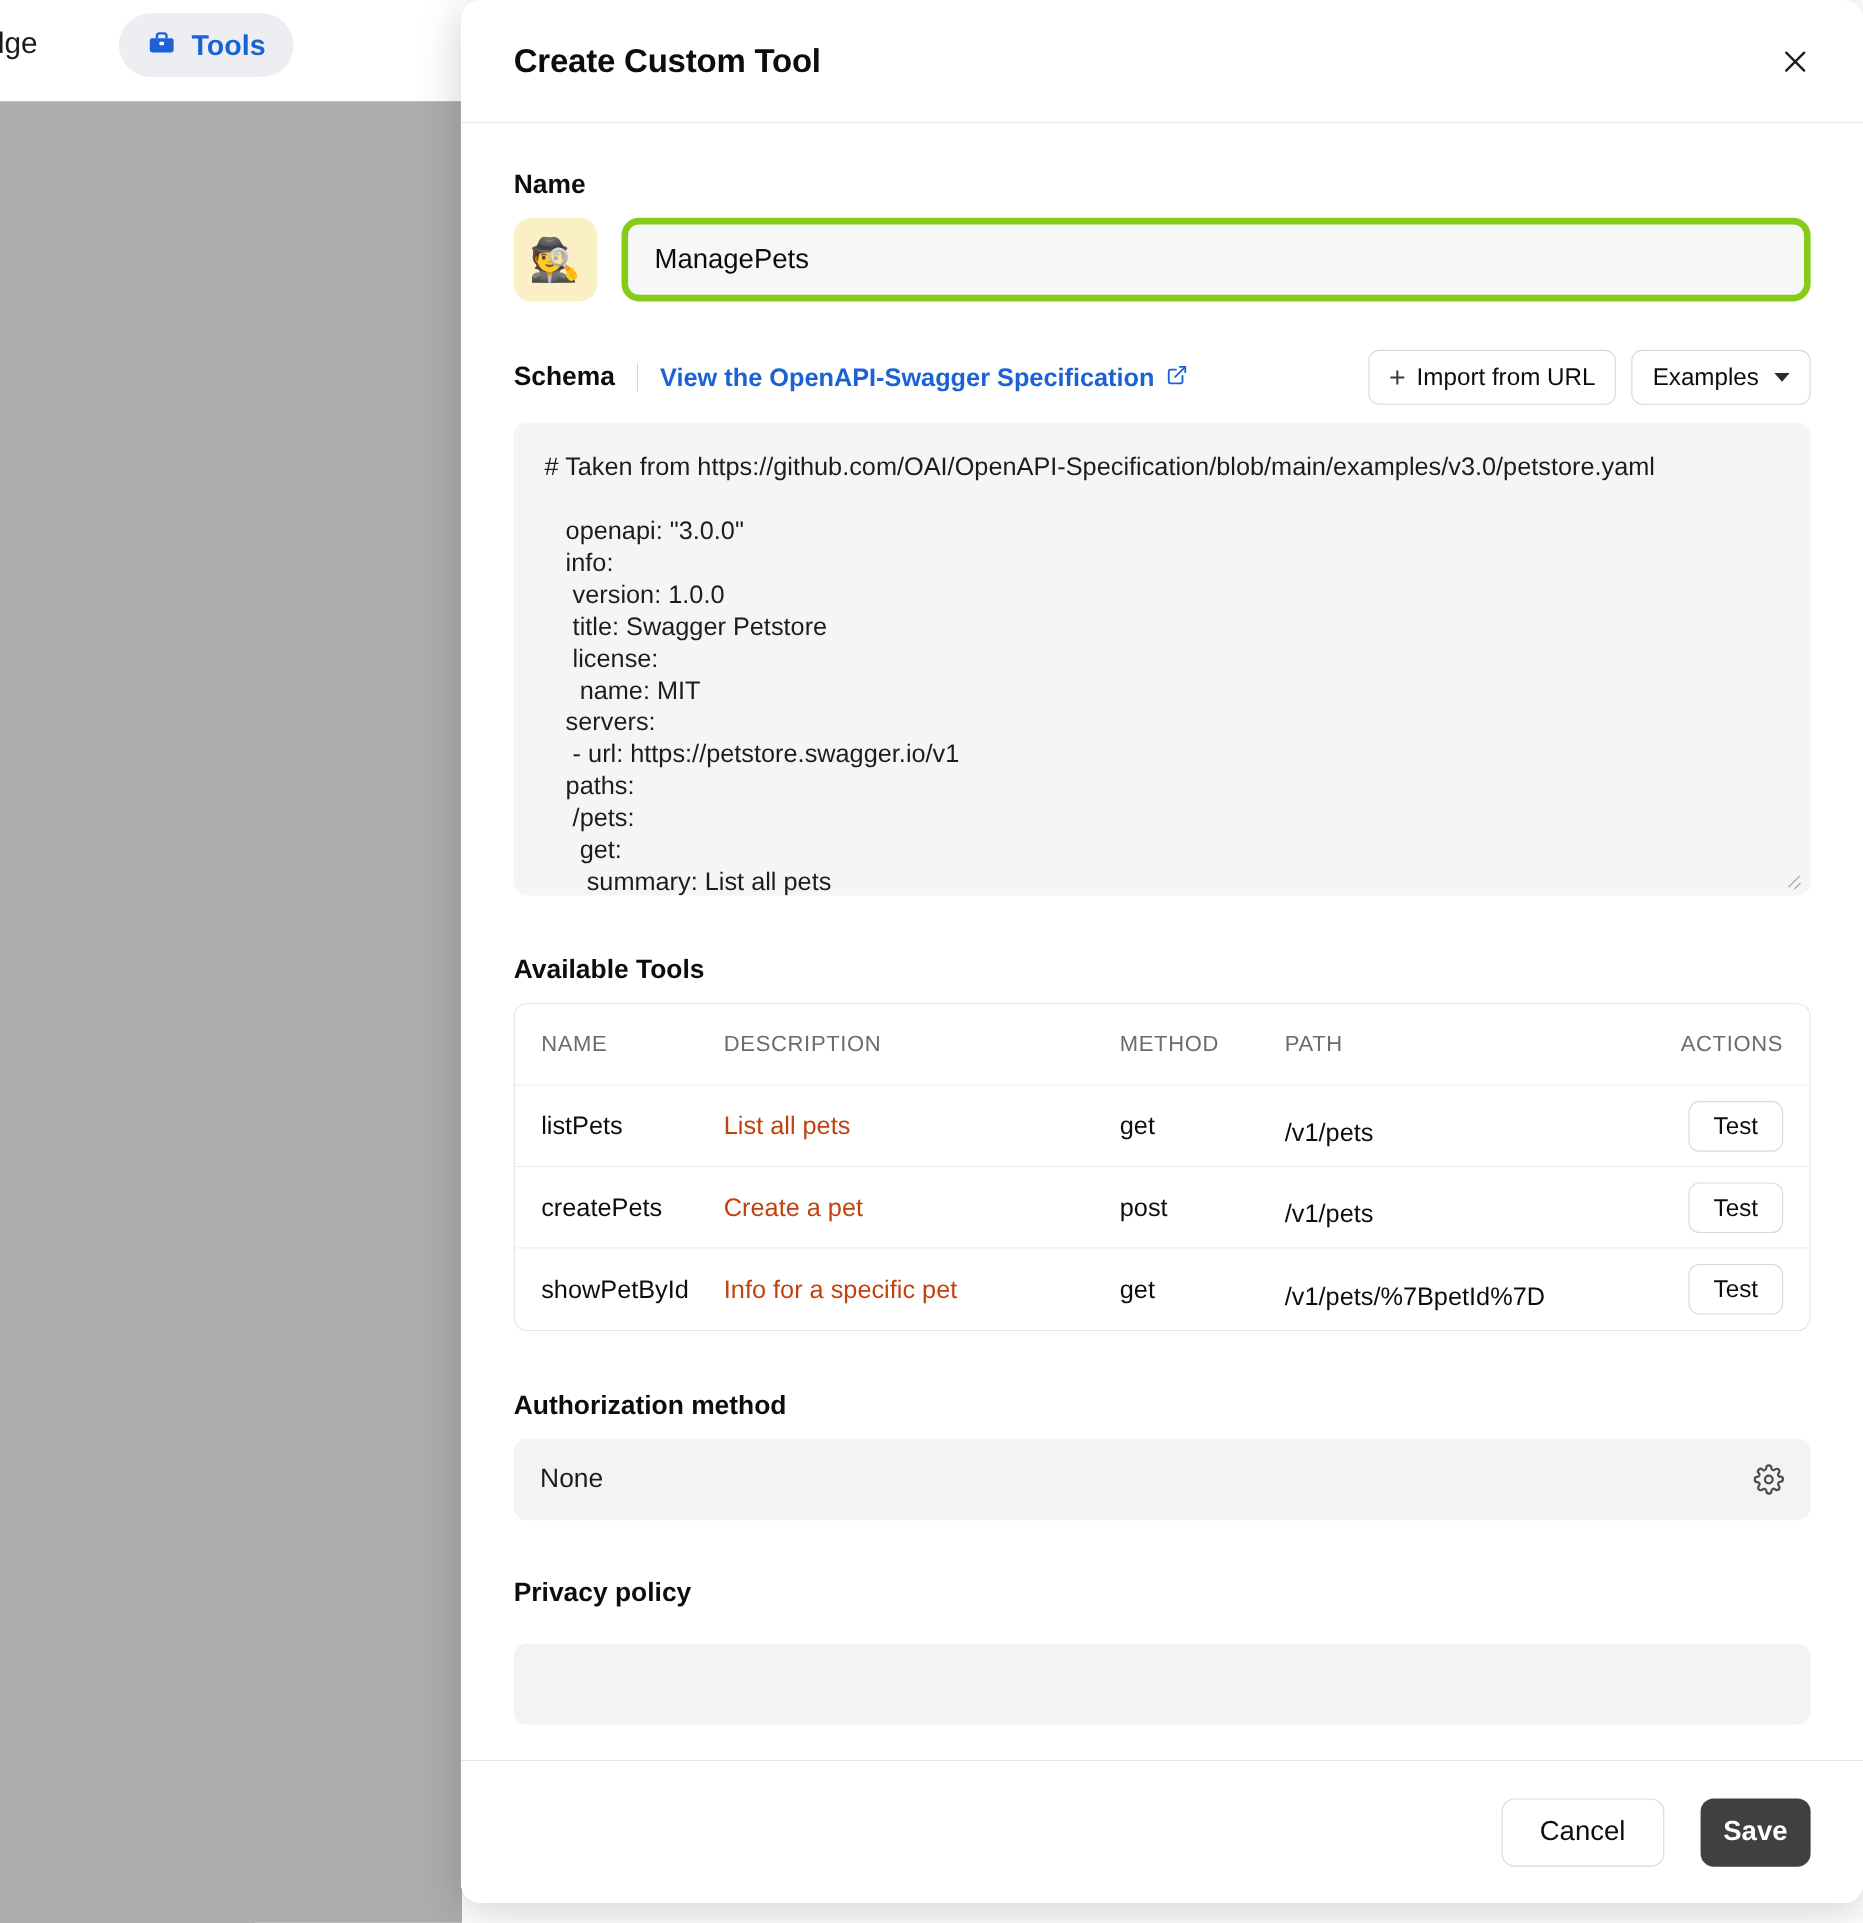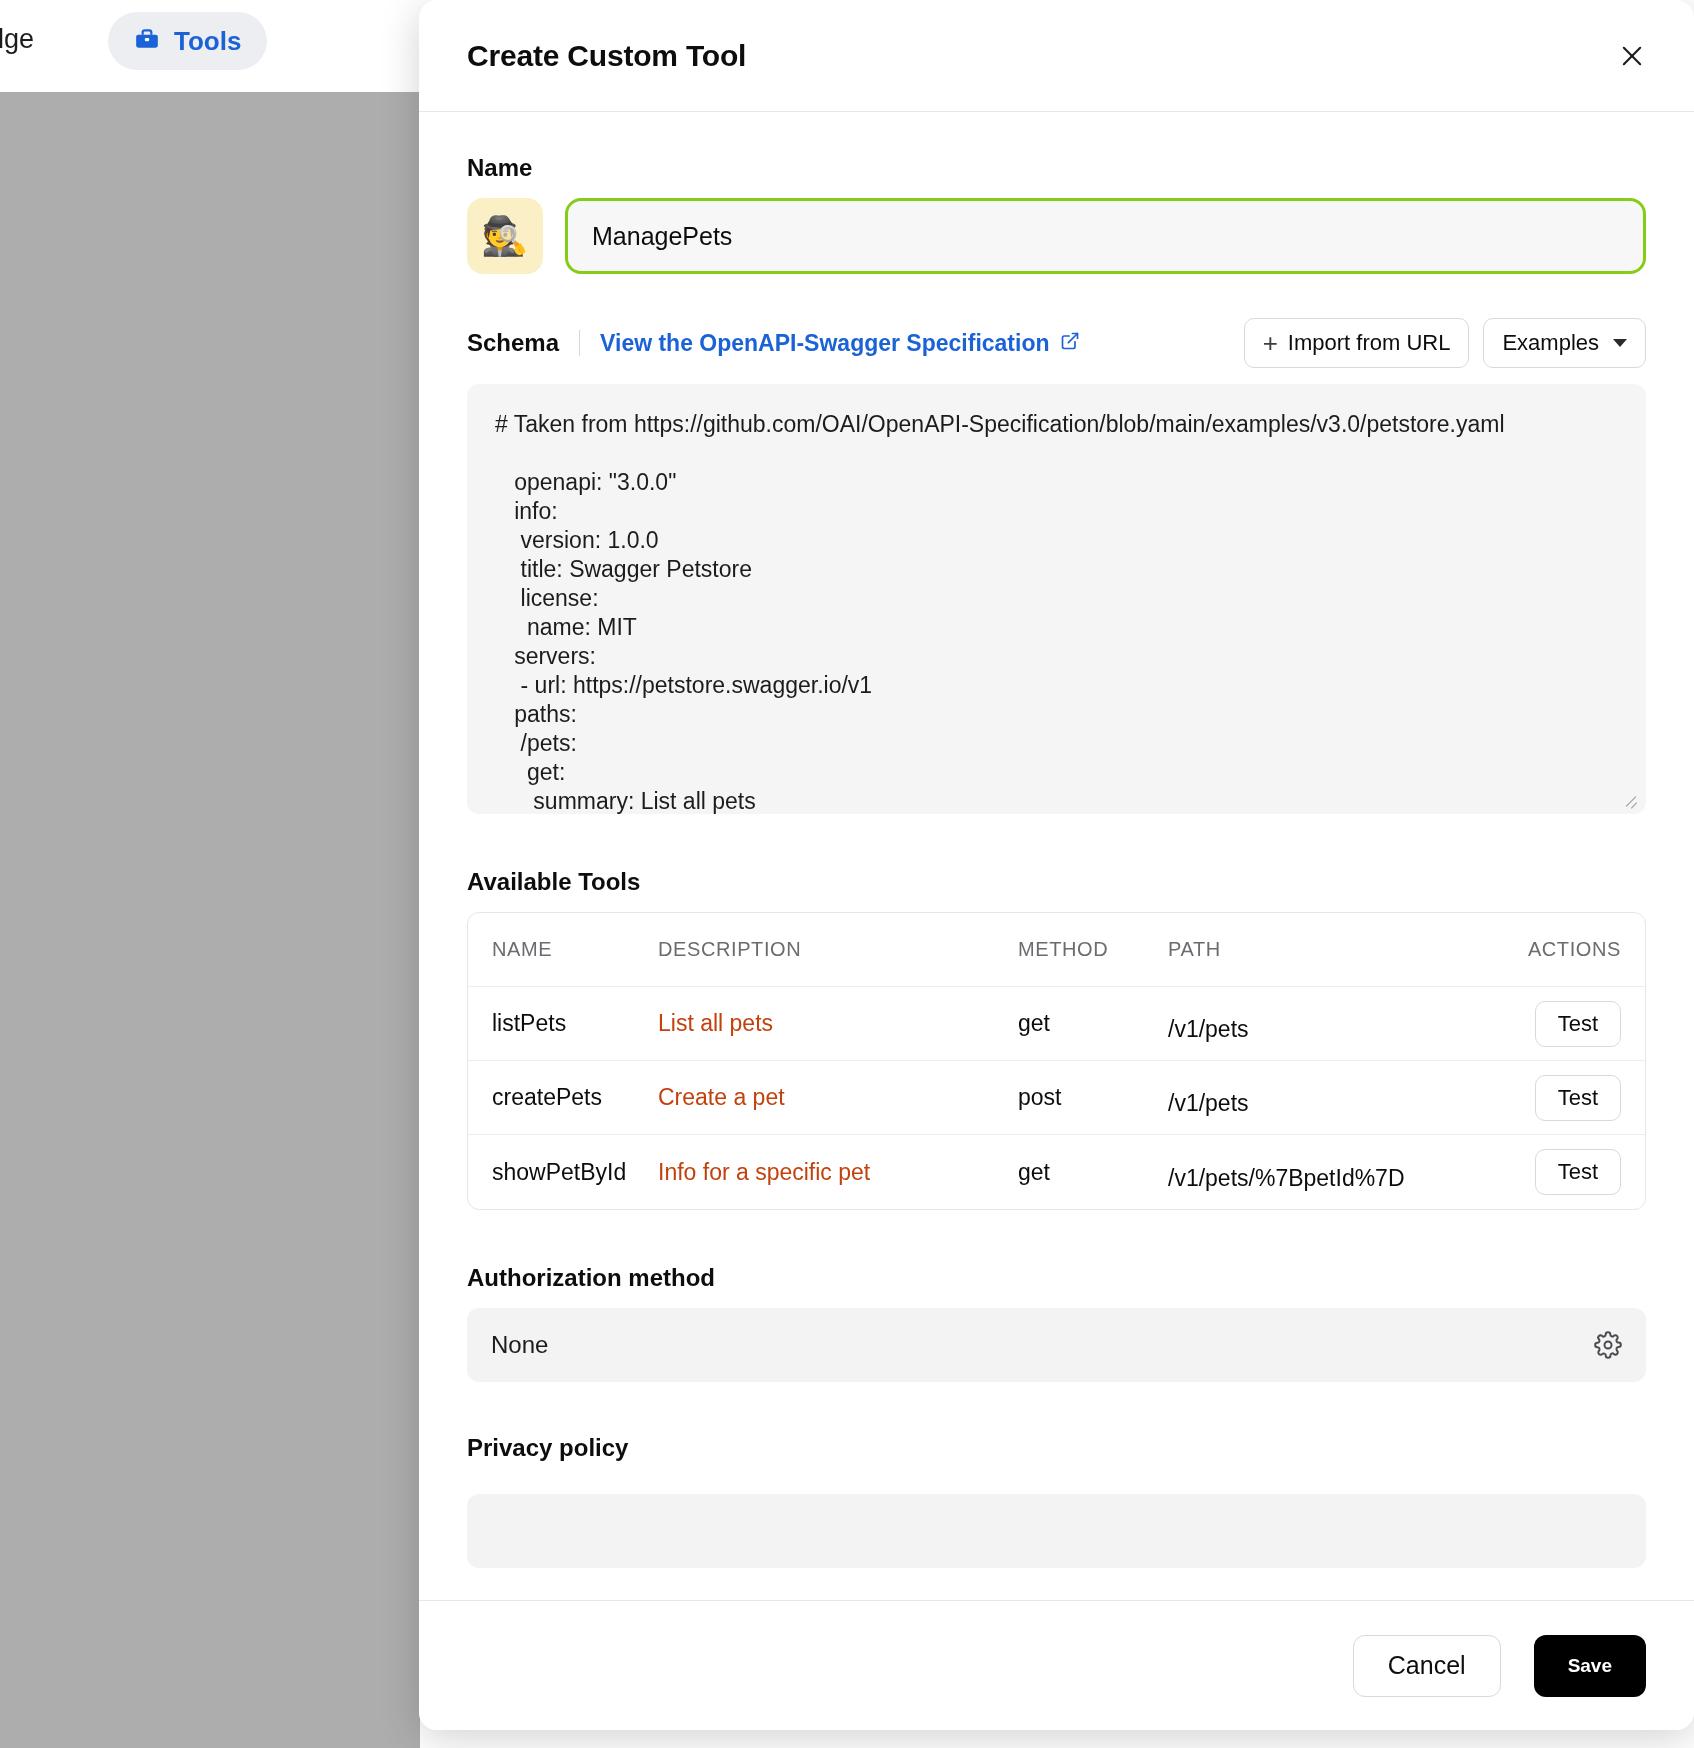--- a/index.html
+++ b/index.html
@@ -138,21 +138,21 @@
     display: flex;
     align-items: center;
     justify-content: center;
     font-size: 38px;
     flex: 0 0 76px;
   }
   .name-input {
     flex: 1 1 auto;
     height: 76px;
     border-radius: 16px;
-    border: 3px solid #84cc16;
+    border: 6px solid #84cc16;
     background: #f7f7f8;
     font-size: 25px;
     color: #0d0d0d;
     padding: 0 24px;
     font-family: "Liberation Sans", sans-serif;
     outline: none;
   }
 
   
   .schema-head {
@@ -325,26 +325,26 @@
     border-radius: 12px;
     border: 1px solid #d9d9dd;
     background: #ffffff;
     font-size: 25px;
     color: #0d0d0d;
     cursor: pointer;
     font-family: "Liberation Sans", sans-serif;
   }
   .btn-save {
     height: 62px;
-    padding: 0 34px;
+    padding: 0 21px;
     border-radius: 12px;
     border: none;
-    background: #000000;
+    background: #404040;
     color: #ffffff;
-    font-size: 19px;
+    font-size: 25px;
     font-weight: 700;
     cursor: pointer;
     font-family: "Liberation Sans", sans-serif;
   }
 </style>
 </head>
 <body>
 
 <div class="page-bg">
   <div class="bg-topbar">

